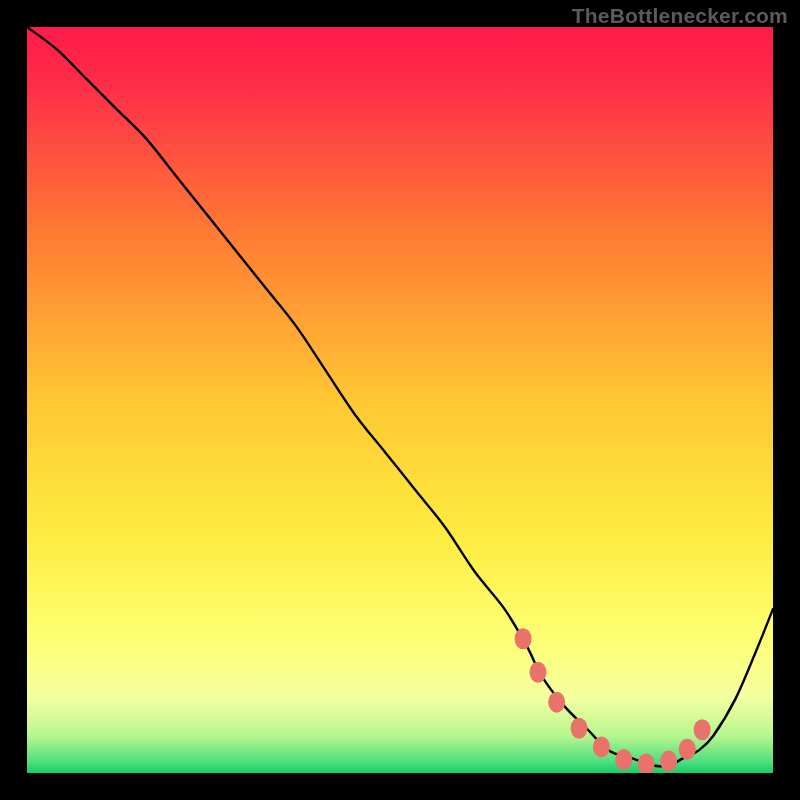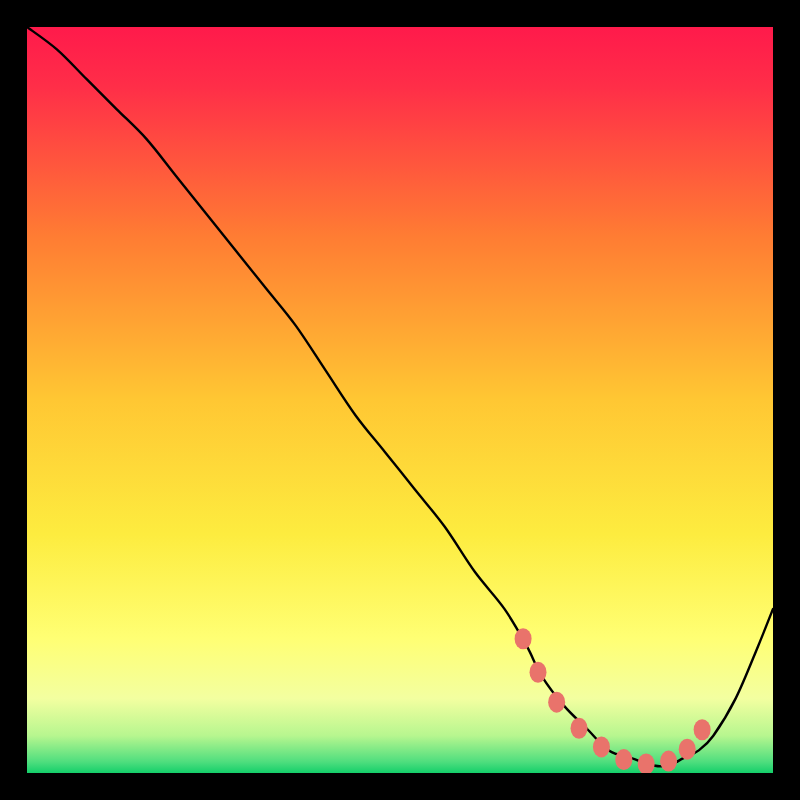--- a/index.html
+++ b/index.html
@@ -86,13 +86,14 @@
           <ellipse cx="574.42" cy="719.89" rx="8.5" ry="10.5" fill="#e9736b"></ellipse>
           <ellipse cx="596.8000000000001" cy="732.572" rx="8.5" ry="10.5" fill="#e9736b"></ellipse>
           <ellipse cx="619.18" cy="737.048" rx="8.5" ry="10.5" fill="#e9736b"></ellipse>
           <ellipse cx="641.56" cy="734.064" rx="8.5" ry="10.5" fill="#e9736b"></ellipse>
           <ellipse cx="660.21" cy="722.128" rx="8.5" ry="10.5" fill="#e9736b"></ellipse>
           <ellipse cx="675.13" cy="702.732" rx="8.5" ry="10.5" fill="#e9736b"></ellipse>
         </g>
     </svg>
   </div>
 
+  <div class="watermark">TheBottlenecker.com</div>
 </div>
 
 </body></html>

